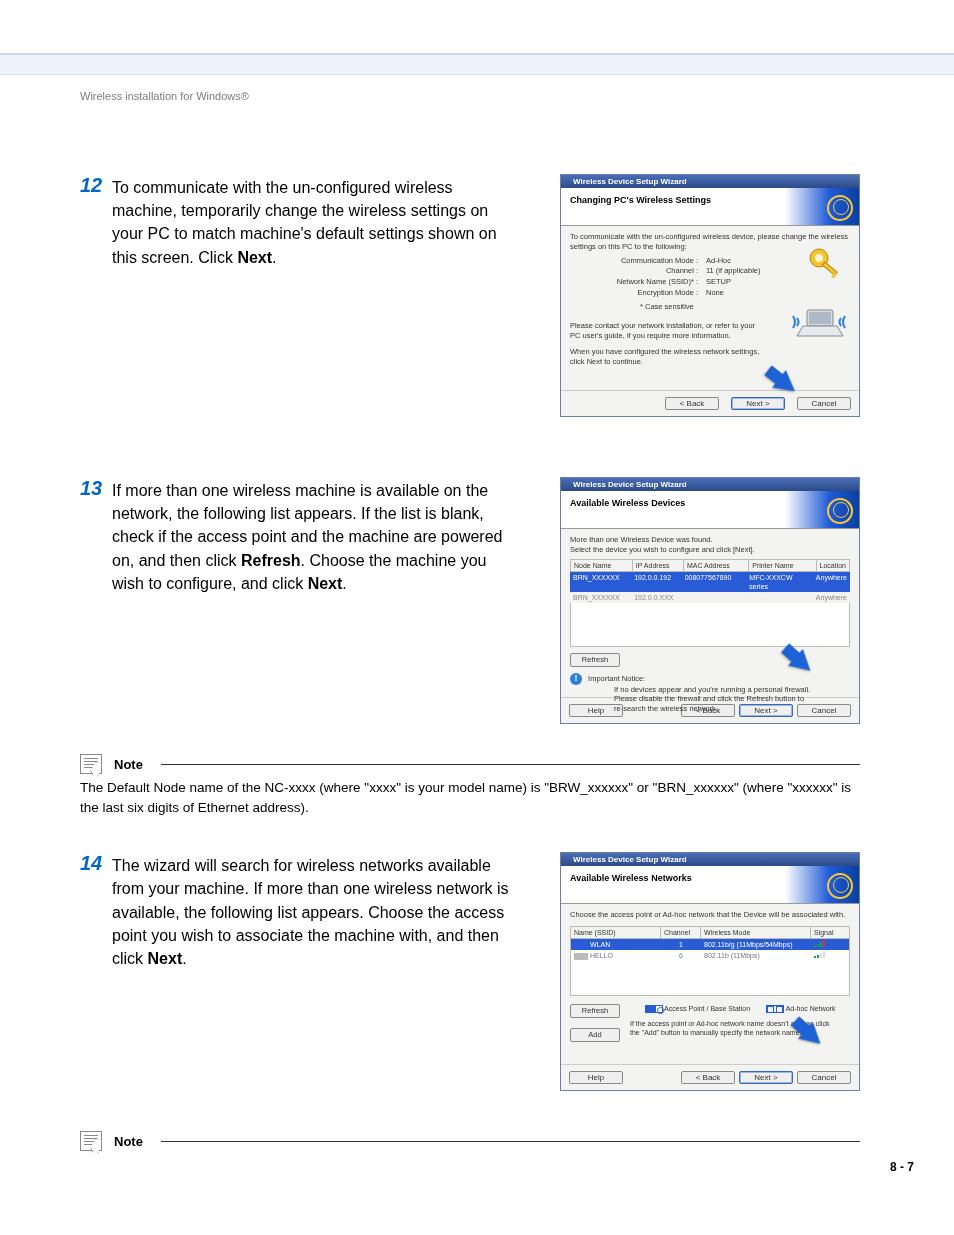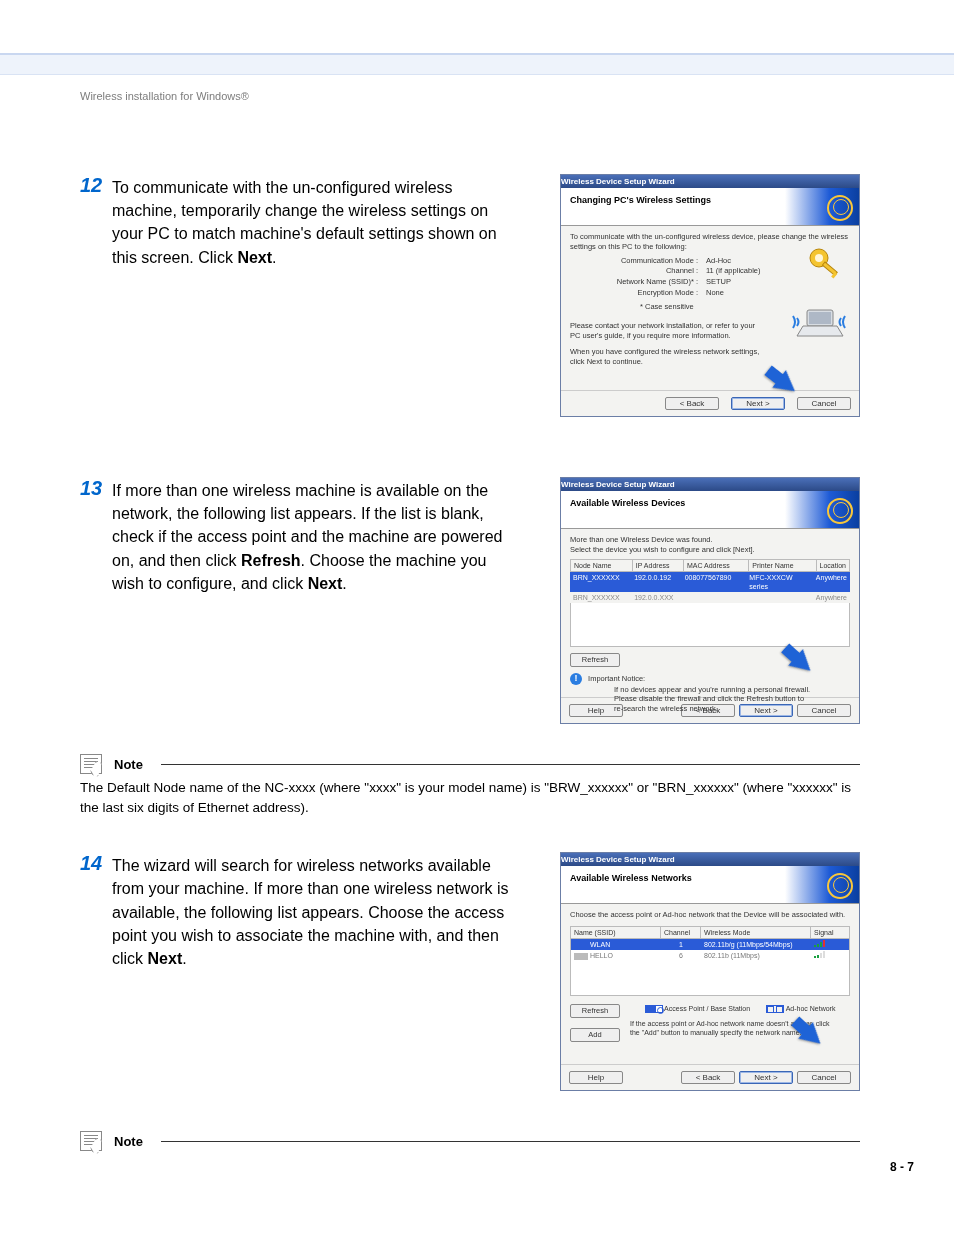--- a/index.html
+++ b/index.html
@@ -8,21 +8,21 @@
   .light-band { height: 20px; background: #eef3fb; border-bottom: 1px solid #d9e3f4; }
   .page-area { position: relative; width: 954px; }
   .breadcrumb { position: absolute; left: 80px; top: 15px; font-size: 11px; color: #7d7d7d; }
   .content { position: absolute; left: 80px; top: 55px; width: 780px; margin-top: 44px; }
   .step { display: flex; align-items: flex-start; margin-bottom: 60px; }
   .step-num { font-size: 20px; font-weight: bold; font-style: italic; color: #0066cc; width: 32px; flex-shrink: 0; line-height: 1.1; }
   .step-body { width: 400px; font-size: 16px; color: #000; line-height: 1.45; padding-top: 2px; }
   .step-body b { font-weight: bold; }
   .screenshot { margin-left: auto; width: 300px; }
   .wiz { border: 1px solid #6b7ea6; background: #fff; font-size: 8px; color: #333; }
-  .wiz-title { background: linear-gradient(#4a6fb8, #2c4a87); color: #fff; font-size: 8px; padding: 2px 0; font-weight: bold; }
+  .wiz-title { background: linear-gradient(#4a6fb8, #2c4a87); color: #fff; font-size: 8px; padding: 2px 12px; font-weight: bold; }
   .wiz-header { position: relative; background: #fff; border-bottom: 1px solid #999; padding: 7px 9px; height: 38px; }
   .wiz-header .h-title { font-weight: bold; font-size: 9px; color: #000; }
   .wiz-logo { position: absolute; right: 0; top: 0; height: 100%; width: 74px; background: linear-gradient(to left, #0a3fa0, #1e5bd6 40%, #fff); }
   .wiz-logo::before, .wiz-logo::after { content:""; position:absolute; border:2px solid #f9c73a; border-radius:50%; }
   .wiz-logo::before { width:22px; height:22px; right:6px; top:7px; }
   .wiz-logo::after { width:14px; height:14px; right:10px; top:11px; border-width:1.5px; }
   .wiz-body { padding: 6px 9px 8px; background: #f3f3f1; font-size: 7.5px; line-height: 1.3; position: relative; }
   .wiz-footer { display: flex; justify-content: flex-end; gap: 12px; padding: 6px 8px; background: #f3f3f1; border-top: 1px solid #ccc; }
   .wiz-footer.has-help { justify-content: space-between; }
   .wiz-btn { border: 1px solid #888; background: #efefef; font-size: 8px; padding: 1px 0; width: 54px; text-align: center; border-radius: 2px; }

